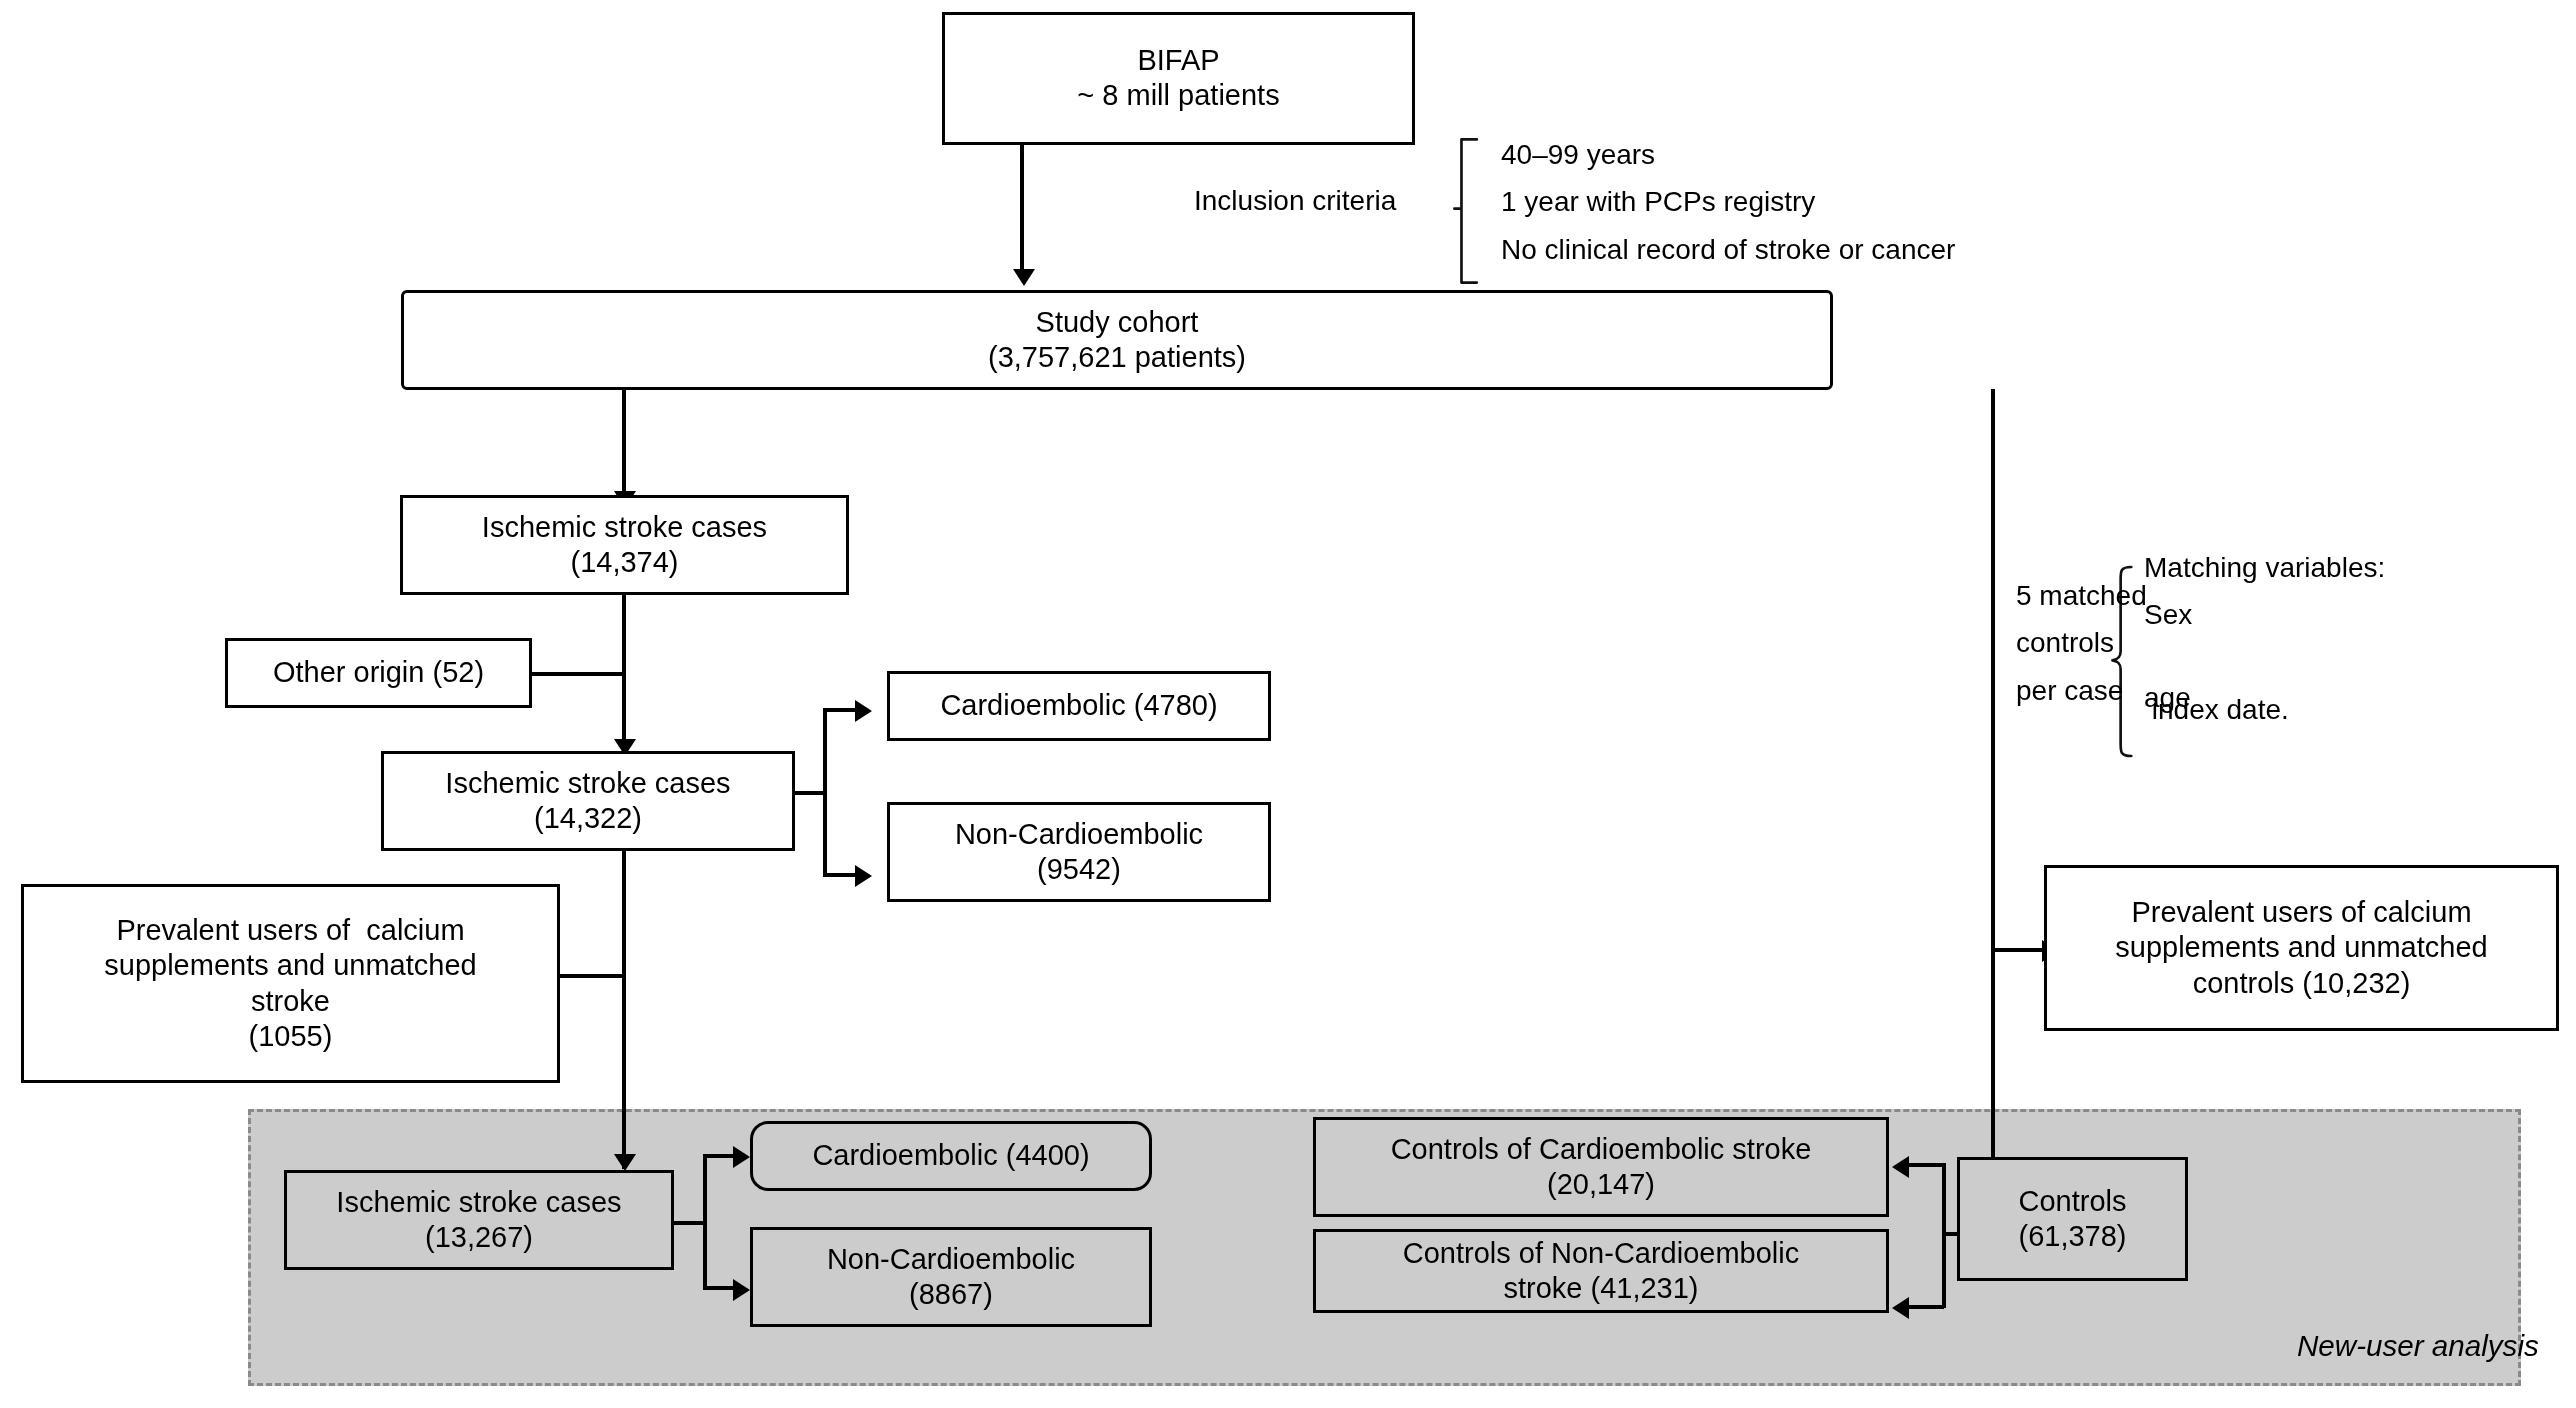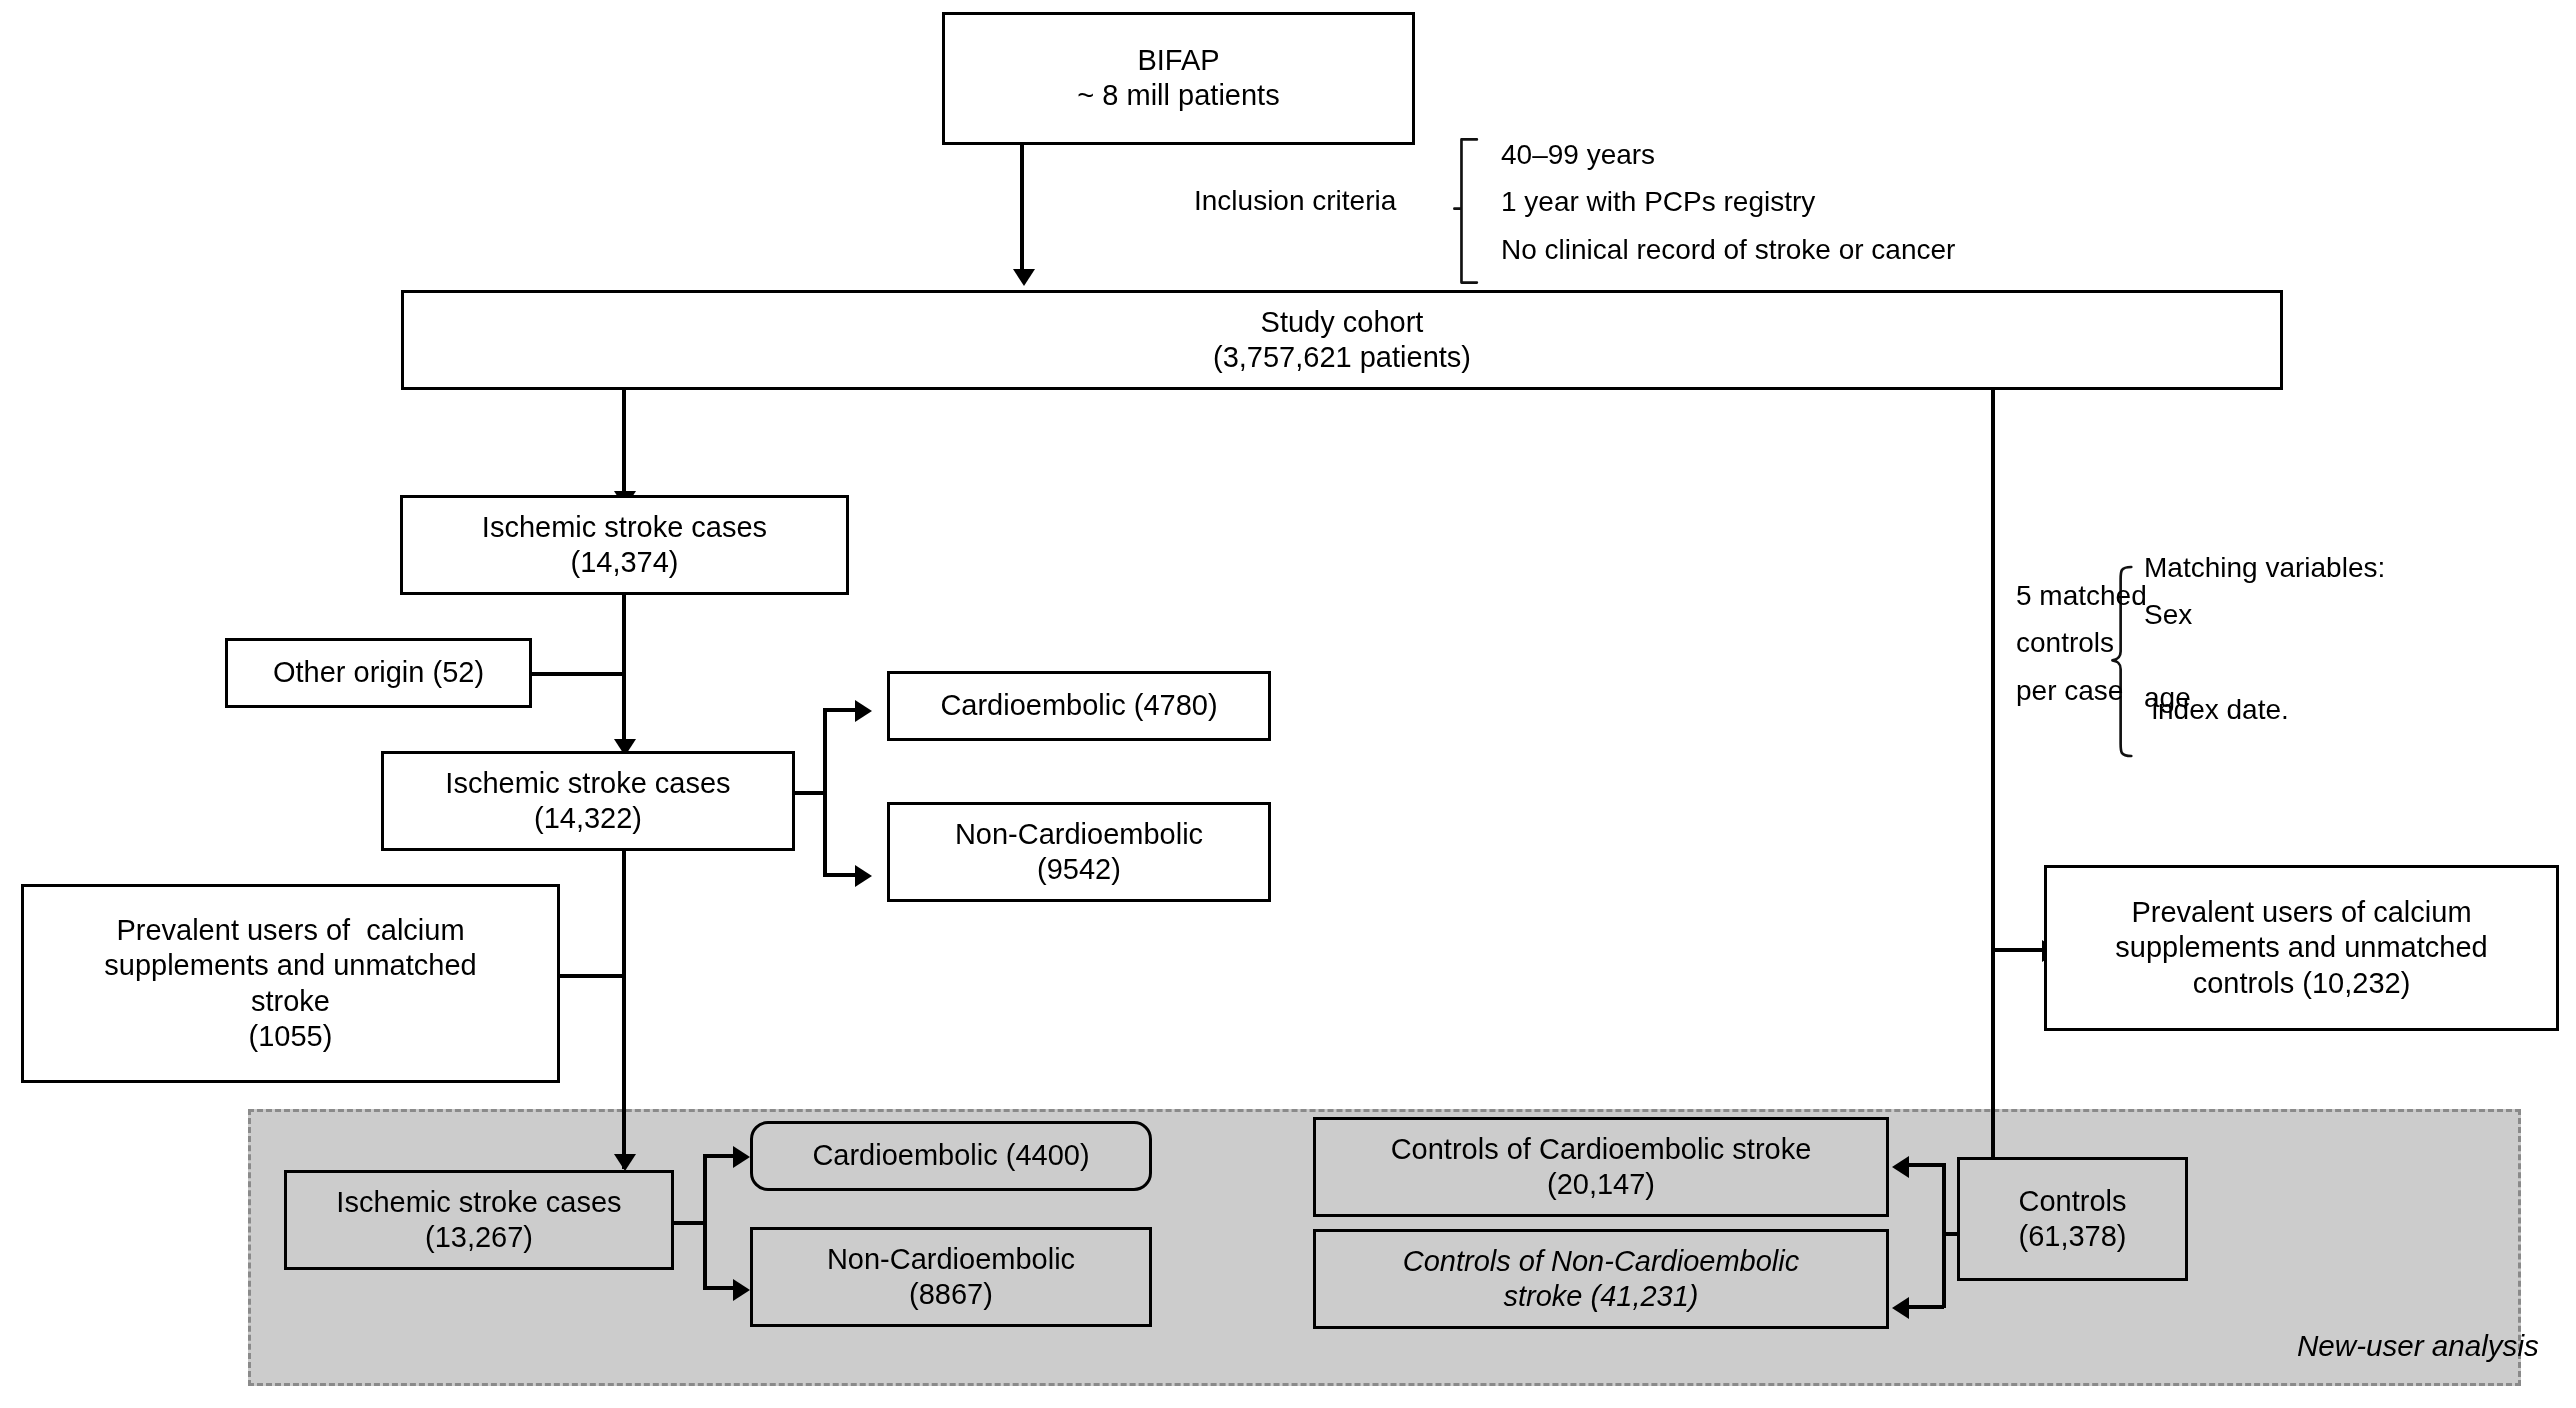--- a/index.html
+++ b/index.html
@@ -152,21 +152,21 @@
   <div class="txt" style="left:2144px; top:550px;">Matching variables:</div>
   <div class="txt" style="left:2144px; top:597px;">Sex</div>
   <div class="txt" style="left:2144px; top:680px;">age</div>
   <div class="txt" style="left:2144px; top:692px;"> index date.</div>
 
   <div class="node" style="left:942px; top:11.8px; width:473px; height:133px;">
     <span class="ln">BIFAP</span>
     <span class="ln">~ 8 mill patients</span>
   </div>
 
-  <div class="node" style="left:401px; top:290px; width:1882px; height:100px;">
+  <div class="node" style="left:401px; top:290px; width:1432px; height:100px;border-radius:6px;">
     <span class="ln">Study cohort</span>
     <span class="ln">(3,757,621 patients)</span>
   </div>
 
   <div class="node" style="left:400px; top:495px; width:449px; height:100px;">
     <span class="ln">Ischemic stroke cases</span>
     <span class="ln">(14,374)</span>
   </div>
 
   <div class="node" style="left:225px; top:638px; width:307px; height:70px;">
@@ -212,21 +212,21 @@
   <div class="node shaded" style="left:750px; top:1227px; width:402px; height:100px;">
     <span class="ln">Non-Cardioembolic</span>
     <span class="ln">(8867)</span>
   </div>
 
   <div class="node shaded" style="left:1313px; top:1117px; width:576px; height:100px;">
     <span class="ln">Controls of Cardioembolic stroke</span>
     <span class="ln">(20,147)</span>
   </div>
 
-  <div class="node shaded" style="left:1313px; top:1229px; width:576px; height:100px;font-style:italic;">
+  <div class="node shaded" style="left:1313px; top:1229px; width:576px; height:84px;">
     <span class="ln">Controls of Non-Cardioembolic</span>
     <span class="ln">stroke (41,231)</span>
   </div>
 
   <div class="node shaded" style="left:1957px; top:1157px; width:231px; height:124px;">
     <span class="ln">Controls</span>
     <span class="ln">(61,378)</span>
   </div>
 
 </div>

